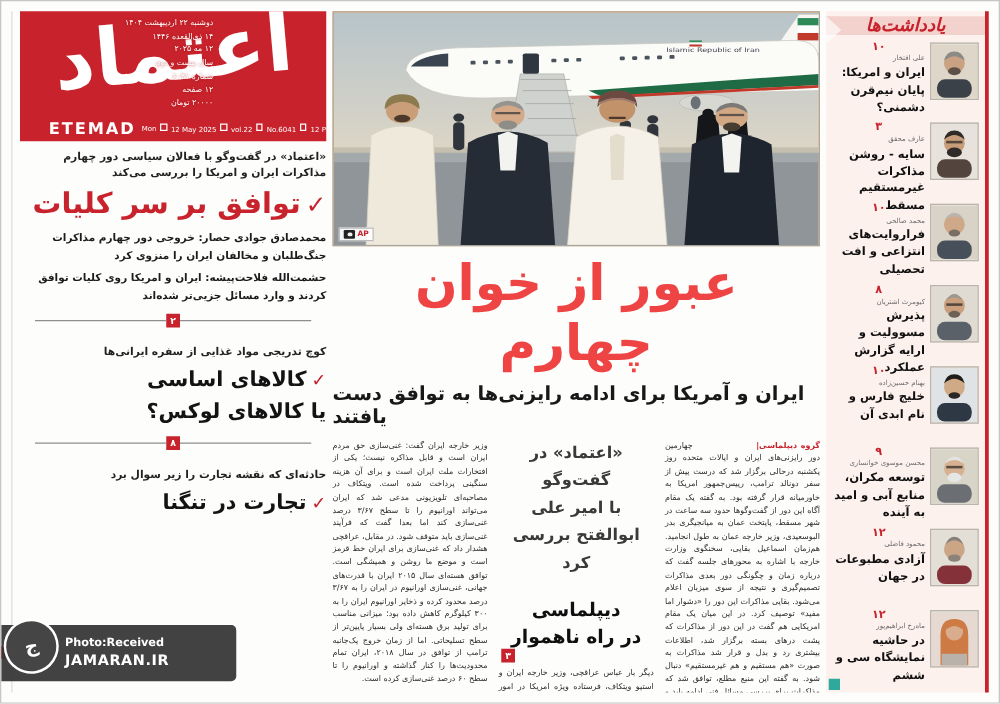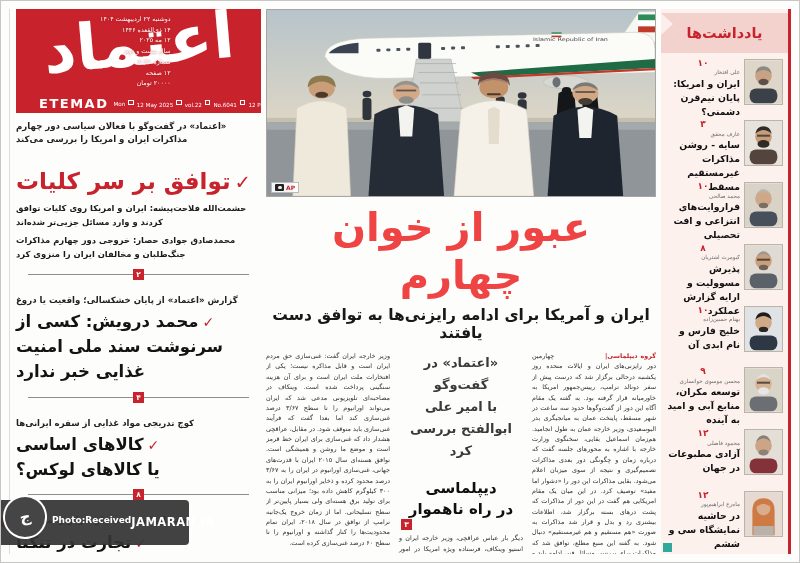--- a/index.html
+++ b/index.html
@@ -10,71 +10,71 @@
   .left-col{width:252px;flex:none;direction:rtl;border-left:1px solid #ddd;padding-left:6px;display:flex;flex-direction:column;}
   .masthead{height:104px;background:#c8232c;position:relative;flex:none;overflow:hidden;}
   .logo-fa{position:absolute;top:2px;left:-6px;width:105%;text-align:center;color:#fff;font-size:64px;
            font-weight:bold;line-height:1;transform:rotate(-5deg);letter-spacing:-3px;direction:rtl;}
   .mast-info{position:absolute;top:5px;left:84px;text-align:right;color:#fff;font-size:6.3px;line-height:1.7;
              direction:rtl;z-index:2;text-shadow:0 0 2px rgba(160,20,25,.9);}
   .mast-strip{position:absolute;bottom:2px;left:23px;right:5px;direction:ltr;display:flex;align-items:center;color:#fff;z-index:2;}
   .logo-en{font-size:13px;font-weight:bold;letter-spacing:1.5px;margin-right:5px;}
   .strip-item{font-size:5.6px;white-space:nowrap;}
   .strip-item + .strip-item::before{content:"";display:inline-block;width:3.5px;height:3.5px;border:1px solid #fff;margin:0 3px;vertical-align:1px;}
-  .story{text-align:left;}
+  .story{text-align:right;}
   .kicker{font-size:8.6px;font-weight:bold;color:#222;line-height:1.55;margin-top:7px;}
-  .head-red{color:#c8232c;font-size:23px;font-weight:bold;line-height:1.35;margin-top:19px;}
+  .head-red{color:#c8232c;font-size:23px;font-weight:bold;line-height:1.35;margin-top:1px;}
   .head-black{color:#131313;font-size:16.5px;font-weight:bold;line-height:1.5;margin-top:3px;}
   .check{color:#c8232c;font-size:.85em;margin-left:4px;font-weight:bold;}
   .deck{font-size:8.4px;font-weight:bold;color:#1b1b1b;line-height:1.65;margin-top:5px;}
   .divider{display:flex;align-items:center;margin:7px 12px;}
   .divider .ln{flex:1;height:1px;background:#8e8e8e;}
   .pagebox{width:11px;height:11px;background:#c8232c;color:#fff;font-size:7.5px;font-weight:bold;
            display:flex;align-items:center;justify-content:center;flex:none;}
   
   .center-col{width:390px;flex:none;display:flex;flex-direction:column;}
   .photo-wrap{height:188px;flex:none;border:1px solid #a6a6a3;position:relative;background:#fdba74;overflow:hidden;}
   .photo-wrap svg{display:block;width:100%;height:100%;}
   .credit-chip{position:absolute;left:4px;bottom:3px;display:flex;align-items:center;gap:2px;
                background:rgba(255,255,255,.9);padding:1px 3px;border:1px solid #bbb;}
   .cam{width:9px;height:7px;background:#222;position:relative;border-radius:1px;}
   .cam::after{content:"";position:absolute;left:3px;top:1.5px;width:3.5px;height:3.5px;border-radius:50%;background:#eee;}
   .credit-txt{font-size:6px;font-weight:bold;color:#c8232c;}
   .main-headline{direction:rtl;text-align:center;font-size:40px;font-weight:bold;color:#ef4444;line-height:1.2;margin-top:6px;letter-spacing:-1px;}
-  .main-sub{direction:rtl;text-align:center;font-size:15.5px;font-weight:bold;color:#181818;margin-top:7px;}
+  .main-sub{direction:rtl;text-align:left;font-size:15.5px;font-weight:bold;color:#181818;margin-top:7px;}
   .body-cols{direction:rtl;display:flex;gap:9px;margin-top:9px;flex:1;overflow:hidden;}
   .bcol{flex:1;font-size:6.4px;line-height:1.62;text-align:justify;color:#2d2d2d;}
   .lead-label{color:#c8232c;font-weight:bold;padding-left:48px;}
   .minibox{text-align:center;position:relative;padding:1px 2px 10px;margin-bottom:3px;}
   .minibox .mk{font-size:13px;font-weight:bold;color:#3a3a3a;line-height:1.7;}
   .minibox .mt{font-size:15px;font-weight:bold;color:#0f0f0f;line-height:1.4;margin-top:16px;}
   .minibox .pagebox{position:absolute;left:2px;bottom:0;}
   
   .notes-col{flex:1;background:#fdf1ee;border-right:3px solid #c8232c;direction:rtl;padding:3px 5px 4px;
              display:flex;flex-direction:column;position:relative;}
-  .notes-header{background:#f3d2cd;height:40px;margin:1px -5px 3px -5px;display:flex;align-items:center;
-                justify-content:center;position:relative;flex:none;}
+  .notes-header{background:#f3d2cd;height:15px;margin:1px -5px 3px -5px;display:flex;align-items:center;
+                justify-content:center;position:relative;flex:none;font-style:italic;}
   .notes-header::after{content:"";position:absolute;left:0;top:0;border-top:11.5px solid transparent;
                        border-bottom:11.5px solid transparent;border-left:12px solid rgba(255,255,255,.65);}
   .notes-title{color:#c8232c;font-weight:bold;font-size:14.5px;}
   .note{display:flex;gap:4px;flex:1;padding:2.5px 0;min-height:0;align-items:flex-start;}
   .note-photo{width:39px;height:46px;flex:none;border:1px solid #b9b4ac;background:#e6e1d7;overflow:hidden;}
   .note-photo svg{display:block;width:100%;height:100%;}
   .note-text{flex:1;text-align:right;min-width:0;}
   .note-page{color:#c8232c;font-weight:bold;font-size:9px;text-align:center;line-height:1;}
   .note-author{font-size:5.6px;color:#6a6a6a;margin-top:1.5px;line-height:1.2;}
   .note-title{font-size:9.3px;font-weight:bold;color:#101010;line-height:1.5;margin-top:1px;}
   .corner-marker{position:absolute;bottom:2px;left:2px;width:9px;height:9px;background:#2fa99b;}
   
   .watermark{position:absolute;left:0;top:499px;width:188px;height:45px;background:rgba(52,52,52,.93);
              display:flex;align-items:center;z-index:6;border-radius:0 4px 4px 0;direction:ltr;}
   .wm-logo{width:44px;height:44px;border-radius:50%;background:#454545;border:2px solid #fff;flex:none;
            margin:-12px 5px 0 2px;display:flex;align-items:center;justify-content:center;color:#fff;
            font-size:15px;font-weight:bold;transform:rotate(-12deg);}
-  .wm-text{display:flex;flex-direction:row;line-height:1.25;}
+  .wm-text{display:flex;flex-direction:column;line-height:1.25;}
   .wm1{font-size:9px;color:#fff;font-weight:bold;}
   .wm2{font-size:11.5px;color:#fff;font-weight:bold;letter-spacing:.5px;}
   .stray-red{position:absolute;left:0;top:516px;width:8px;height:10px;background:#c8232c;z-index:5;}
 </style>
 </head>
 <body>
 
 <div class="page">
 
   <div class="left-col">
@@ -98,40 +98,29 @@
         <span class="strip-item">12 Pages</span>
         <span class="strip-item">200000 Rials</span>
       </div>
     </div>
 
     <div class="story">
       <div class="kicker">«اعتماد» در گفت‌وگو با فعالان سیاسی دور چهارم مذاکرات ایران و امریکا را بررسی می‌کند</div>
       <div class="head-red">
         <span class="check">✓</span><span>توافق بر سر کلیات</span><br>
       </div>
+      <div class="deck">محمدصادق جوادی حصار: خروجی دور چهارم مذاکرات جنگ‌طلبان و مخالفان ایران را منزوی کرد</div>
       <div class="deck">حشمت‌الله فلاحت‌پیشه: ایران و امریکا روی کلیات توافق کردند و وارد مسائل جزیی‌تر شده‌اند</div>
-      <div class="deck">محمدصادق جوادی حصار: خروجی دور چهارم مذاکرات جنگ‌طلبان و مخالفان ایران را منزوی کرد</div>
       <div class="divider">
         <span class="ln"></span>
         <span class="pagebox">۲</span>
         <span class="ln"></span>
       </div>
     </div>
 
-    <div class="story">
-      <div class="kicker">گزارش «اعتماد» از پایان خشکسالی؛ واقعیت یا دروغ</div>
-      <div class="head-black">
-        <span class="check">✓</span><span>محمد درویش: کسی از سرنوشت سند ملی امنیت غذایی خبر ندارد</span>
-      </div>
-      <div class="divider">
-        <span class="ln"></span>
-        <span class="pagebox">۴</span>
-        <span class="ln"></span>
-      </div>
-    </div>
 
     <div class="story">
       <div class="kicker">کوچ تدریجی مواد غذایی از سفره ایرانی‌ها</div>
       <div class="head-black">
         <span class="check">✓</span><span>کالاهای اساسی</span><br>
         <span>یا کالاهای لوکس؟</span>
       </div>
       <div class="divider">
         <span class="ln"></span>
         <span class="pagebox">۸</span>

